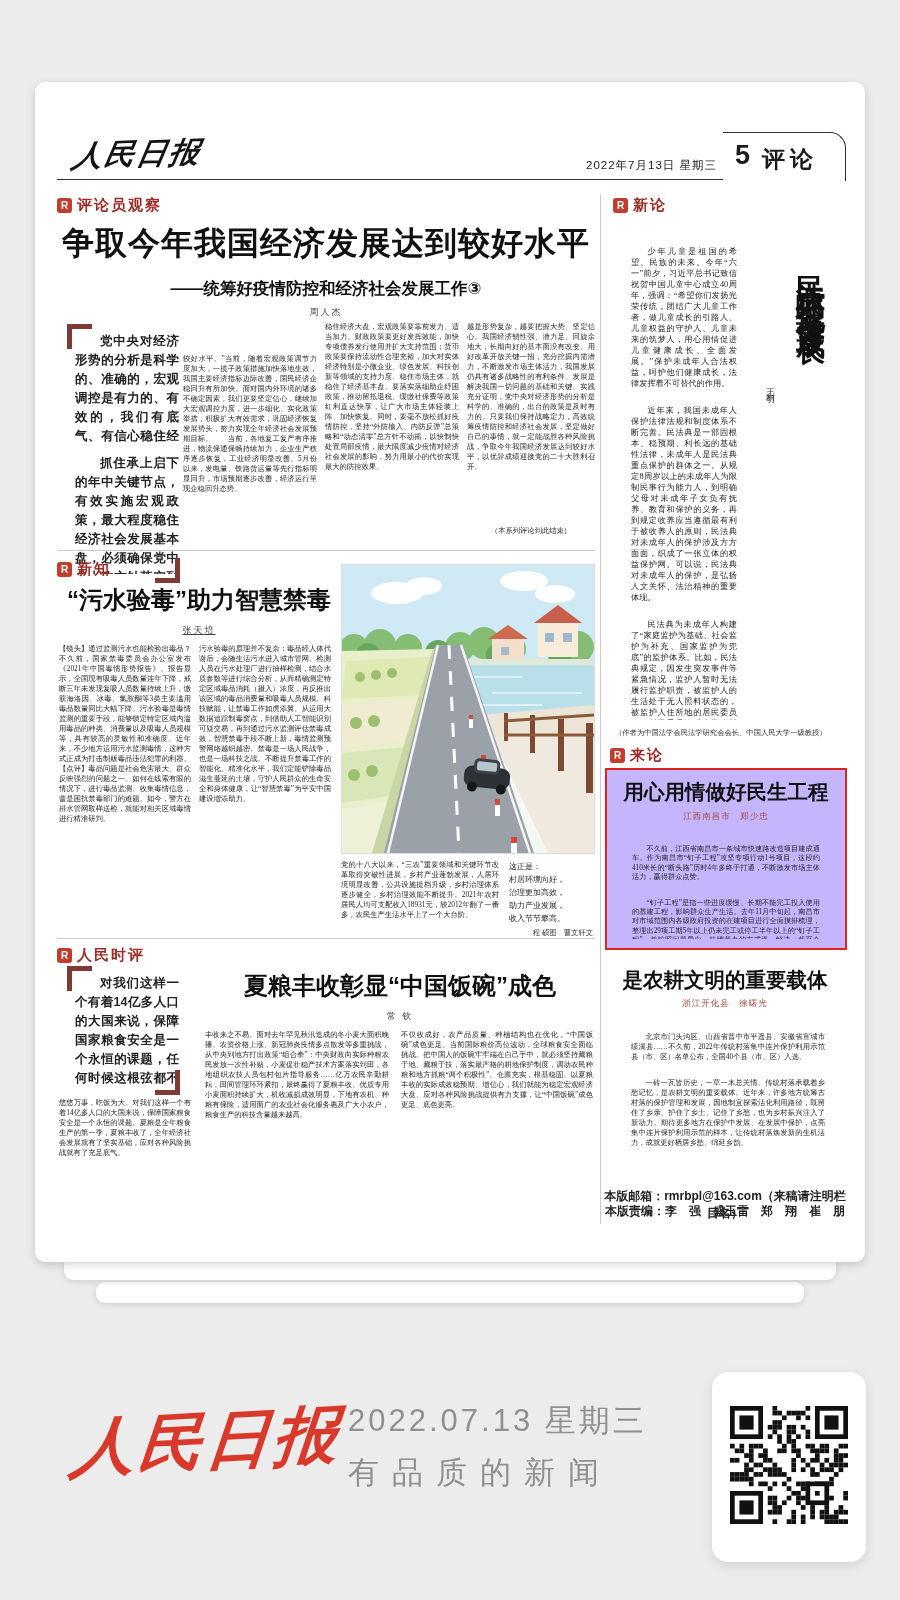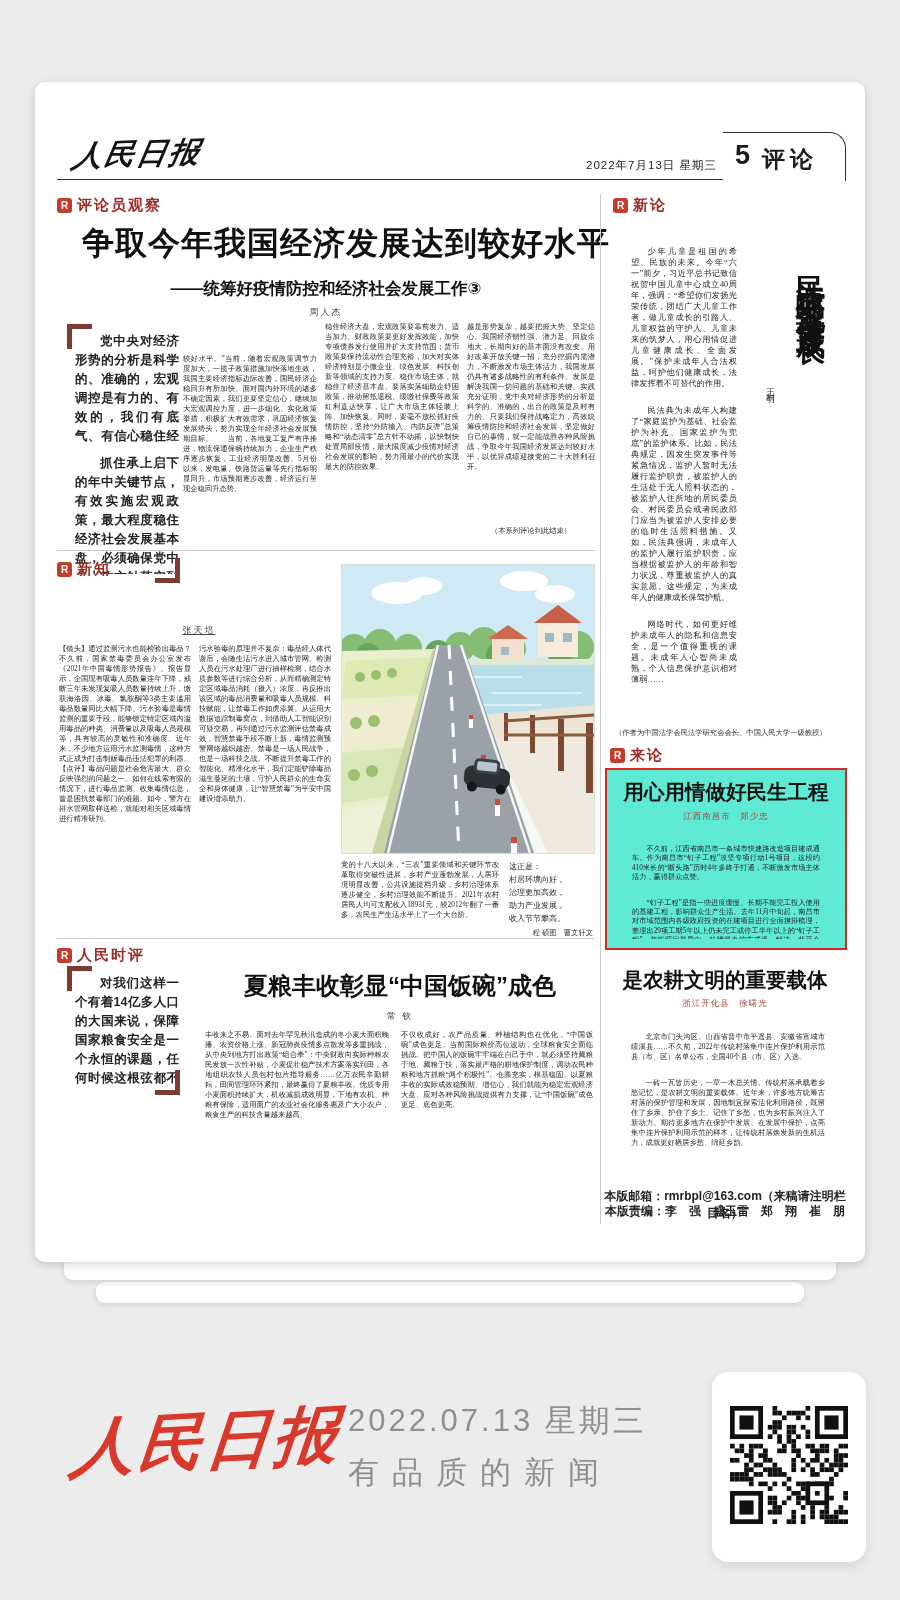--- a/index.html
+++ b/index.html
@@ -16,40 +16,40 @@
   .page-num{font-size:27px;font-weight:bold;}
   .sec-name{font-size:23px;font-weight:bold;letter-spacing:5px;}
   .rule{border-top:1.6px solid #2f2f2f;height:0;}
   .tab{border-top:1.6px solid #2f2f2f;border-right:1.6px solid #2f2f2f;border-top-right-radius:16px;}
   
   .lbl{display:flex;align-items:center;gap:5px;}
   .lbl .box{width:15px;height:15px;background:#c43c2c;color:#fff;border-radius:3px;font-size:10px;
             font-weight:bold;display:flex;align-items:center;justify-content:center;}
   .lbl .txt{font-size:15px;font-weight:bold;color:#9e2b25;letter-spacing:2px;}
   
-  .h-main{font-size:32px;font-weight:bold;letter-spacing:1px;text-align:center;color:#111;margin-left:20px;}
+  .h-main{font-size:32px;font-weight:bold;letter-spacing:1px;text-align:center;color:#111;}
   .h-sub{font-size:16.5px;font-weight:bold;text-align:center;color:#111;}
   .h-mid{font-size:24px;font-weight:bold;text-align:center;color:#111;}
   .h-box{font-size:20.5px;font-weight:bold;text-align:center;color:#111;}
   .byline{font-size:9px;color:#444;text-align:center;letter-spacing:2px;}
   .byline-red{font-size:8.5px;color:#a8473c;text-align:center;letter-spacing:1px;}
   
   .bodytxt{font-family:"Liberation Serif","DejaVu Serif",serif;font-size:7.3px;line-height:10px;
            text-align:justify;color:#252525;overflow:hidden;}
   .bodytxt p{margin:16px;text-indent:2em;}
   .rcol{font-size:8.2px;line-height:11px;}
   .quote{font-size:12.5px;line-height:19px;font-weight:bold;color:#222;text-align:justify;
          font-family:"Liberation Sans",sans-serif;text-indent:2em;overflow:hidden;}
   .corner-tl{border-left:5px solid #7e3a33;border-top:5px solid #7e3a33;width:20px;height:20px;}
   .corner-br{border-right:5px solid #7e3a33;border-bottom:5px solid #7e3a33;width:20px;height:20px;}
   .v-title{writing-mode:vertical-rl;font-size:29px;font-weight:bold;letter-spacing:6px;color:#111;}
   .v-author{writing-mode:vertical-rl;font-size:8.5px;color:#333;letter-spacing:3px;}
   .divider{border-top:1px solid #c9c9c9;height:0;}
   .vdivider{border-left:1px solid #ccc;width:0;}
-  .redbox{border:2.5px solid #e0231e;background:#5eead4;overflow:hidden;}
+  .redbox{border:2.5px solid #e0231e;background:#c4b5fd;overflow:hidden;}
   .attr{font-size:7.3px;color:#333;font-family:"Liberation Serif",serif;}
   .foot{font-size:12px;font-weight:bold;text-align:center;color:#222;}
   .note{font-size:7.3px;color:#252525;text-align:center;font-family:"Liberation Serif",serif;}
   
   .illus{border:1px solid #ddd;background:#fff;overflow:hidden;}
   .poem{font-size:8px;line-height:13px;color:#252525;font-family:"Liberation Serif",serif;}
   .credit{font-size:7.3px;color:#333;text-align:right;font-family:"Liberation Serif",serif;}
   
   .banner-logo{font-family:"DejaVu Serif","Liberation Serif",serif;font-style:italic;font-weight:bold;
                font-size:64px;color:#d9392a;transform:skewX(-8deg) rotate(-3deg);letter-spacing:3px;}
@@ -92,20 +92,21 @@
     <div class="abs bodytxt" style="left:290px;top:240px;width:134px;height:220px;">稳住经济大盘，宏观政策要靠前发力、适当加力。财政政策要更好发挥效能，加快专项债券发行使用并扩大支持范围；货币政策要保持流动性合理充裕，加大对实体经济特别是小微企业、绿色发展、科技创新等领域的支持力度。稳住市场主体，就稳住了经济基本盘。要落实落细助企纾困政策，推动留抵退税、缓缴社保费等政策红利直达快享，让广大市场主体轻装上阵、加快恢复。同时，要毫不放松抓好疫情防控，坚持“外防输入、内防反弹”总策略和“动态清零”总方针不动摇，以快制快处置局部疫情，最大限度减少疫情对经济社会发展的影响，努力用最小的代价实现最大的防控效果。</div>
     <div class="abs bodytxt" style="left:432px;top:240px;width:128px;height:200px;">越是形势复杂，越要把握大势、坚定信心。我国经济韧性强、潜力足、回旋余地大，长期向好的基本面没有改变。用好改革开放关键一招，充分挖掘内需潜力，不断激发市场主体活力，我国发展仍具有诸多战略性的有利条件。发展是解决我国一切问题的基础和关键。实践充分证明，党中央对经济形势的分析是科学的、准确的，出台的政策是及时有力的。只要我们保持战略定力，高效统筹疫情防控和经济社会发展，坚定做好自己的事情，就一定能战胜各种风险挑战，争取今年我国经济发展达到较好水平，以优异成绩迎接党的二十大胜利召开。</div>
     <div class="abs note" style="left:432px;top:444px;width:128px;">（本系列评论到此结束）</div>
 
     <div class="abs divider" style="left:22px;top:468px;width:538px;"></div>
 
     <div class="abs lbl" style="left:22px;top:478px;">
       <span class="box">R</span>
       <span class="txt">新知</span>
     </div>
+    <div class="abs h-mid" style="left:20px;top:502px;width:288px;">“污水验毒”助力智慧禁毒</div>
     <div class="abs byline" style="left:20px;top:542px;width:288px;text-decoration:underline;">张天培</div>
     <div class="abs bodytxt" style="left:24px;top:562px;width:132px;height:280px;">【镜头】通过监测污水也能检验出毒品？不久前，国家禁毒委员会办公室发布《2021年中国毒情形势报告》。报告显示，全国现有吸毒人员数量连年下降，戒断三年未发现复吸人员数量持续上升，缴获海洛因、冰毒、氯胺酮等3类主要滥用毒品数量同比大幅下降。污水验毒是毒情监测的重要手段，能够锁定特定区域内滥用毒品的种类、消费量以及吸毒人员规模等，具有较高的灵敏性和准确度。近年来，不少地方运用污水监测毒情，这种方式正成为打击制贩毒品违法犯罪的利器。　　【点评】毒品问题是社会危害最大、群众反映强烈的问题之一。如何在线索有限的情况下，进行毒品监测、收集毒情信息，曾是困扰禁毒部门的难题。如今，警方在排水管网取样送检，就能对相关区域毒情进行精准研判。</div>
     <div class="abs bodytxt" style="left:164px;top:562px;width:132px;height:280px;">污水验毒的原理并不复杂：毒品经人体代谢后，会随生活污水进入城市管网。检测人员在污水处理厂进行抽样检测，结合水质参数等进行综合分析，从而精确测定特定区域毒品消耗（摄入）浓度，再反推出该区域的毒品消费量和吸毒人员规模。科技赋能，让禁毒工作如虎添翼。从运用大数据追踪制毒窝点，到借助人工智能识别可疑交易，再到通过污水监测评估禁毒成效，智慧禁毒手段不断上新，毒情监测预警网络越织越密。禁毒是一场人民战争，也是一场科技之战。不断提升禁毒工作的智能化、精准化水平，我们定能铲除毒品滋生蔓延的土壤，守护人民群众的生命安全和身体健康，让“智慧禁毒”为平安中国建设增添助力。</div>
 
     <div class="abs illus" style="left:306px;top:482px;width:252px;height:288px;">
       <svg width="252" height="288" viewBox="0 0 252 288">
         <rect width="252" height="288" fill="#f4f8f2"></rect>
         <rect width="252" height="132" fill="#cfe9f5"></rect>
         <ellipse cx="55" cy="28" rx="26" ry="11" fill="#ffffff"></ellipse>
         <ellipse cx="82" cy="21" rx="18" ry="9" fill="#ffffff"></ellipse>
@@ -211,31 +212,33 @@
 
     <div class="abs lbl" style="left:22px;top:864px;">
       <span class="box">R</span>
       <span class="txt">人民时评</span>
     </div>
     <div class="abs corner-tl" style="left:32px;top:884px;"></div>
     <div class="abs quote" style="left:40px;top:892px;width:104px;height:114px;">对我们这样一个有着14亿多人口的大国来说，保障国家粮食安全是一个永恒的课题，任何时候这根弦都不能松</div>
     <div class="abs corner-br" style="left:120px;top:988px;"></div>
     <div class="abs h-mid" style="left:170px;top:888px;width:390px;">夏粮丰收彰显“中国饭碗”成色</div>
     <div class="abs byline" style="left:170px;top:928px;width:390px;">常 钦</div>
+    <div class="abs bodytxt" style="left:24px;top:1016px;width:132px;height:92px;">悠悠万事，吃饭为大。对我们这样一个有着14亿多人口的大国来说，保障国家粮食安全是一个永恒的课题。夏粮是全年粮食生产的第一季，夏粮丰收了，全年经济社会发展就有了坚实基础，应对各种风险挑战就有了充足底气。</div>
     <div class="abs bodytxt" style="left:366px;top:948px;width:192px;height:160px;">不仅收成好，农产品质量、种植结构也在优化，“中国饭碗”成色更足。当前国际粮价高位波动，全球粮食安全面临挑战。把中国人的饭碗牢牢端在自己手中，就必须坚持藏粮于地、藏粮于技，落实最严格的耕地保护制度，调动农民种粮和地方抓粮“两个积极性”。仓廪充实，根基稳固。以夏粮丰收的实际成效稳预期、增信心，我们就能为稳定宏观经济大盘、应对各种风险挑战提供有力支撑，让“中国饭碗”成色更足、底色更亮。</div>
     <div class="abs bodytxt" style="left:170px;top:948px;width:184px;height:160px;">丰收来之不易。面对去年罕见秋汛造成的冬小麦大面积晚播、农资价格上涨、新冠肺炎疫情多点散发等多重挑战，从中央到地方打出政策“组合拳”：中央财政向实际种粮农民发放一次性补贴，小麦促壮稳产技术方案落实到田，各地组织农技人员包村包片指导服务……亿万农民辛勤耕耘，田间管理环环紧扣，最终赢得了夏粮丰收。优质专用小麦面积持续扩大，机收减损成效明显，下地有农机、种粮有保险，适用面广的农业社会化服务惠及广大小农户，粮食生产的科技含量越来越高。</div>
 
     <div class="abs vdivider" style="left:565px;top:112px;height:1030px;"></div>
 
     <div class="abs lbl" style="left:578px;top:114px;">
       <span class="box">R</span>
       <span class="txt">新论</span>
     </div>
     <div class="abs bodytxt rcol" style="left:580px;top:148px;width:138px;height:490px;">
       <p>少年儿童是祖国的希望、民族的未来。今年“六一”前夕，习近平总书记致信祝贺中国儿童中心成立40周年，强调：“希望你们发扬光荣传统，团结广大儿童工作者，做儿童成长的引路人、儿童权益的守护人、儿童未来的筑梦人，用心用情促进儿童健康成长、全面发展。”保护未成年人合法权益，呵护他们健康成长，法律发挥着不可替代的作用。</p>
+      <p>近年来，我国未成年人保护法律法规和制度体系不断完善。民法典是一部固根本、稳预期、利长远的基础性法律，未成年人是民法典重点保护的群体之一。从规定8周岁以上的未成年人为限制民事行为能力人，到明确父母对未成年子女负有抚养、教育和保护的义务，再到规定收养应当遵循最有利于被收养人的原则，民法典对未成年人的保护涉及方方面面，织成了一张立体的权益保护网。可以说，民法典对未成年人的保护，是弘扬人文关怀、法治精神的重要体现。</p>
       <p>民法典为未成年人构建了“家庭监护为基础、社会监护为补充、国家监护为兜底”的监护体系。比如，民法典规定，因发生突发事件等紧急情况，监护人暂时无法履行监护职责，被监护人的生活处于无人照料状态的，被监护人住所地的居民委员会、村民委员会或者民政部门应当为被监护人安排必要的临时生活照料措施。又如，民法典强调，未成年人的监护人履行监护职责，应当根据被监护人的年龄和智力状况，尊重被监护人的真实意愿。这些规定，为未成年人的健康成长保驾护航。</p>
       <p>网络时代，如何更好维护未成年人的隐私和信息安全，是一个值得重视的课题。未成年人心智尚未成熟，个人信息保护意识相对薄弱……</p>
     </div>
     <div class="abs v-title" style="left:756px;top:170px;height:370px;">民法典呵护儿童健康成长</div>
     <div class="abs v-author" style="left:730px;top:300px;height:70px;">王利明</div>
     <div class="abs attr" style="left:580px;top:646px;width:226px;">（作者为中国法学会民法学研究会会长、中国人民大学一级教授）</div>
 
     <div class="abs lbl" style="left:575px;top:664px;">
       <span class="box">R</span>
       <span class="txt">来论</span>

